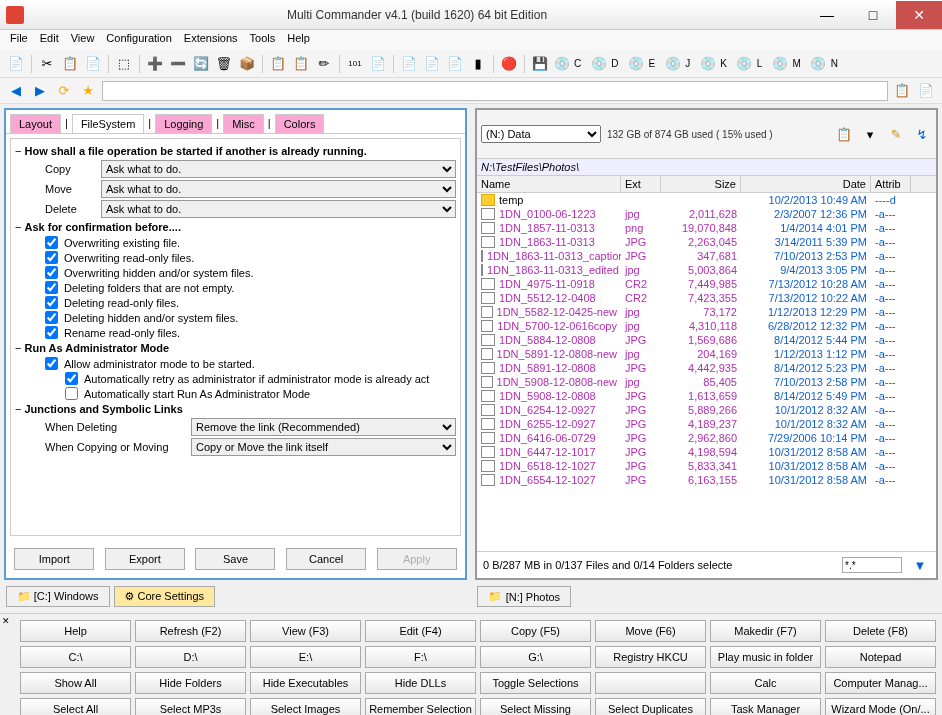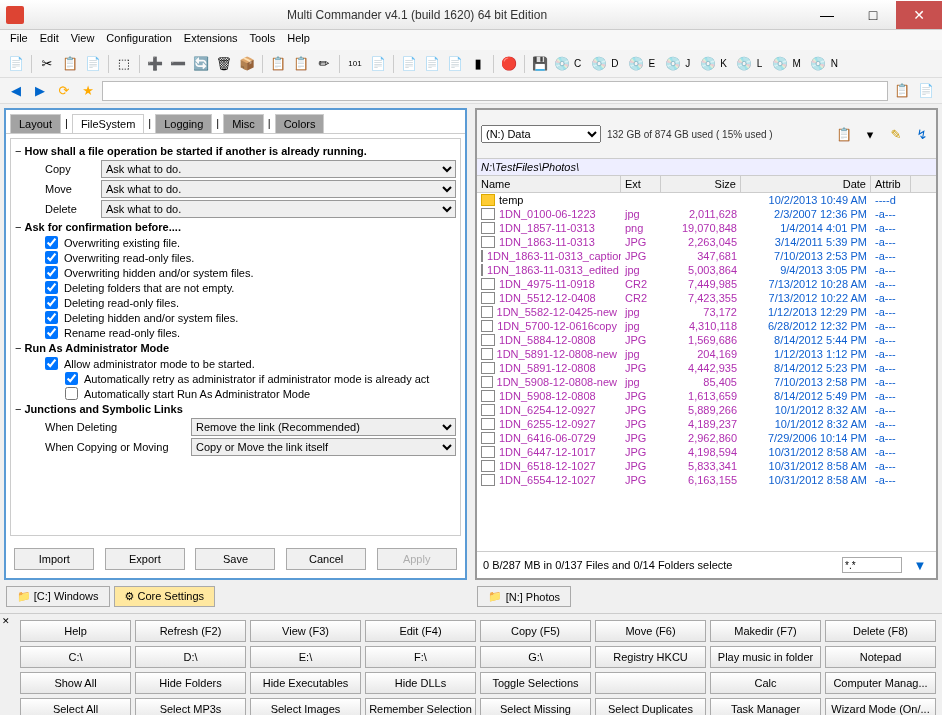--- a/index.html
+++ b/index.html
@@ -15,21 +15,21 @@
 .toolbar { height: 28px; display: flex; align-items: center; gap: 3px; padding: 2px 6px; background: #f4f4f4; border-bottom: 1px solid #ddd; flex-wrap: nowrap; overflow: hidden; }
 .tbtn { width: 20px; height: 20px; display: flex; align-items: center; justify-content: center; font-size: 13px; cursor: pointer; }
 .tsep { width: 1px; height: 18px; background: #ccc; margin: 0 2px; }
 .drivelbl { font-size: 10px; margin-right: 6px; }
 .navbar { height: 26px; display: flex; align-items: center; gap: 4px; padding: 2px 6px; background: #f4f4f4; border-bottom: 1px solid #ddd; }
 .navbar input { flex: 1; height: 20px; border: 1px solid #bbb; padding: 0 4px; }
 .main { display: flex; height: 480px; }
 .pane { flex: 1; border: 2px solid #5a9bd5; margin: 4px; background: #fff; display: flex; flex-direction: column; overflow: hidden; }
 .pane.right { border-color: #999; }
 .tabs { display: flex; gap: 2px; padding: 4px 4px 0; border-bottom: 1px solid #ccc; font-size: 11px; }
-.tab { padding: 3px 8px; border: 1px solid #ccc; border-bottom: none; background: #a3a3a3; cursor: pointer; }
+.tab { padding: 3px 8px; border: 1px solid #ccc; border-bottom: none; background: #f9a8d4; cursor: pointer; }
 .tab.active { background: #fff; }
 .settings { flex: 1; overflow-y: auto; padding: 4px 4px 4px 4px; position: relative; }
 .sgroup { font-weight: bold; padding: 2px 0; }
 .sgroup::before { content: "−  "; font-weight: normal; }
 .srow { display: flex; align-items: center; padding: 1px 0 1px 30px; gap: 6px; }
 .srow label { width: 50px; }
 .srow select, .srow2 select { flex: 1; height: 18px; border: 1px solid #999; font-size: 11px; }
 .chk { display: flex; align-items: center; gap: 6px; padding: 1px 0 1px 30px; }
 .chk input { width: 13px; height: 13px; }
 .chk.indent { padding-left: 50px; }

